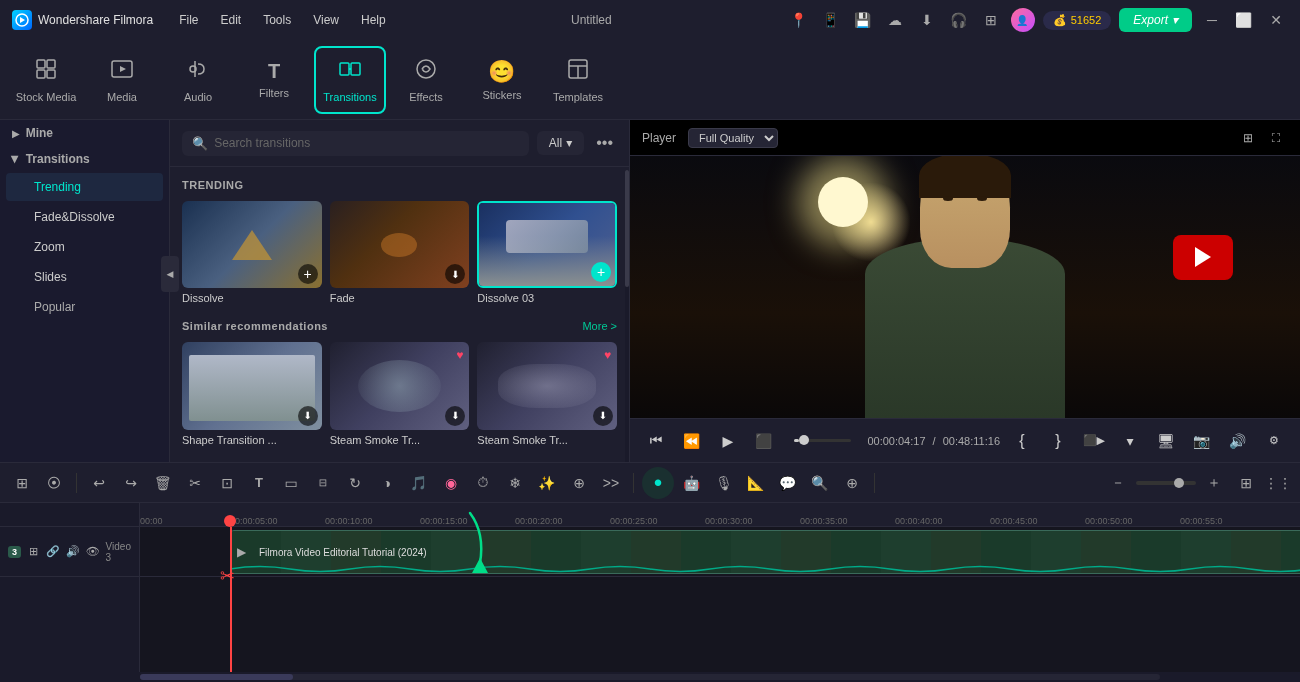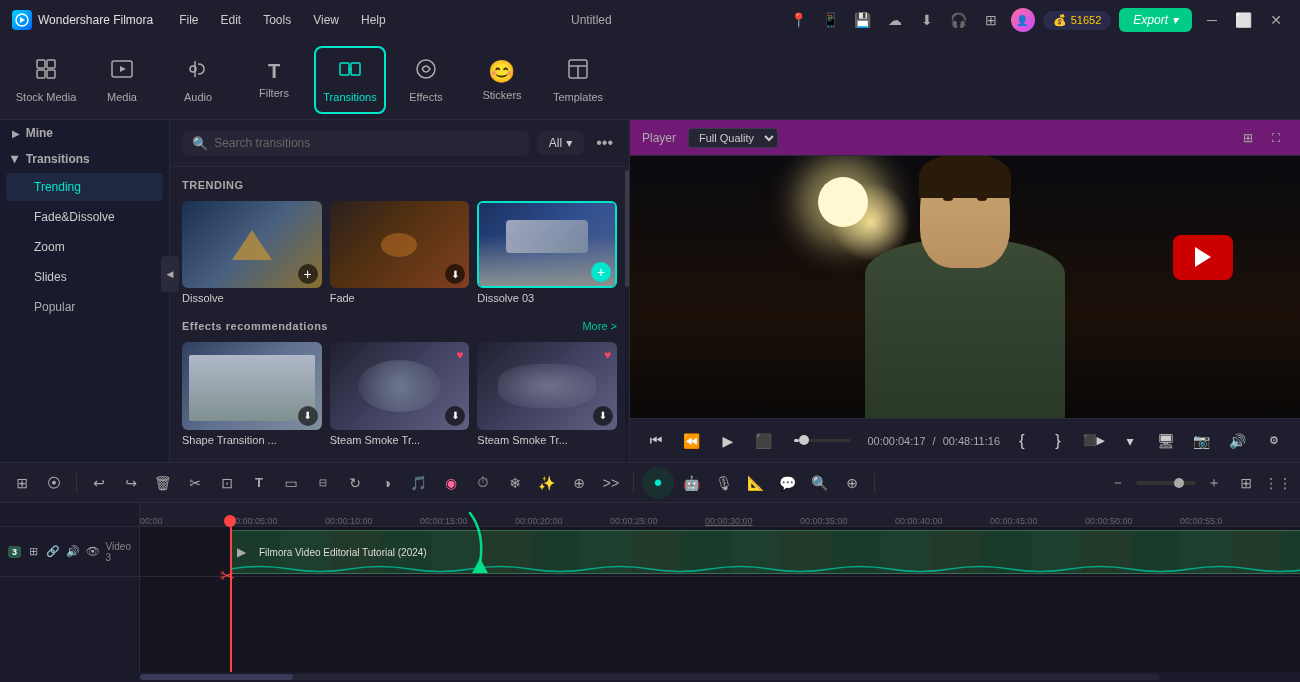--- a/index.html
+++ b/index.html
@@ -349,21 +349,21 @@
 
     
     .preview-area {
       flex: 1;
       background: #1a1a2a;
       display: flex;
       flex-direction: column;
     }
     .preview-header {
       height: 36px;
-      background: #701a75;
+      background: #000000;
       display: flex;
       align-items: center;
       padding: 0 12px;
       gap: 12px;
       border-bottom: 1px solid #2a2a3a;
     }
     .preview-label {
       color: #aaa;
       font-size: 12px;
     }
@@ -827,21 +827,21 @@
                 <div style="position:absolute;top:20%;left:20%;width:60%;height:40%;background:linear-gradient(135deg,#c0c0d0,#8090a0);border-radius:4px;opacity:0.8;"></div>
               </div>
             </div>
             <div class="card-add-btn" style="background:#00e5cc;">+</div>
           </div>
           <div class="card-label">Dissolve 03</div>
         </div>
       </div>
 
       <div class="similar-header">
-        <span class="section-title" style="margin:0;">Effects recommendations</span>
+        <span class="section-title" style="margin:0;">Similar recommendations</span>
         <span class="more-link">More &gt;</span>
       </div>
       <div class="similar-grid">
 
         <div class="transition-card-wrap">
           <div class="transition-card">
             <div class="card-img" style="background:linear-gradient(135deg,#304060 0%,#607090 50%,#8090a0 100%);">
               <div style="position:absolute;inset:0;">
                 <div style="position:absolute;top:15%;left:5%;right:5%;bottom:10%;background:linear-gradient(180deg,#b0b8c8 0%,#809090 100%);border-radius:2px;"></div>
               </div>
@@ -1024,21 +1024,21 @@
 
     <div class="timeline-right" style="position:relative;">
 
       <div class="tl-ruler">
         <span class="ruler-mark" style="left:0;">00:00</span>
         <span class="ruler-mark" style="left:90px;">00:00:05:00</span>
         <span class="ruler-mark" style="left:185px;">00:00:10:00</span>
         <span class="ruler-mark" style="left:280px;">00:00:15:00</span>
         <span class="ruler-mark" style="left:375px;">00:00:20:00</span>
         <span class="ruler-mark" style="left:470px;">00:00:25:00</span>
-        <span class="ruler-mark" style="left:565px;text-decoration:underline;">00:00:30:00</span>
+        <span class="ruler-mark" style="left:565px;">00:00:30:00</span>
         <span class="ruler-mark" style="left:660px;">00:00:35:00</span>
         <span class="ruler-mark" style="left:755px;">00:00:40:00</span>
         <span class="ruler-mark" style="left:850px;">00:00:45:00</span>
         <span class="ruler-mark" style="left:945px;">00:00:50:00</span>
         <span class="ruler-mark" style="left:1040px;">00:00:55:0</span>
       </div>
 
       <div class="tl-tracks">
 
         <div class="tl-playhead" style="left:90px;">

